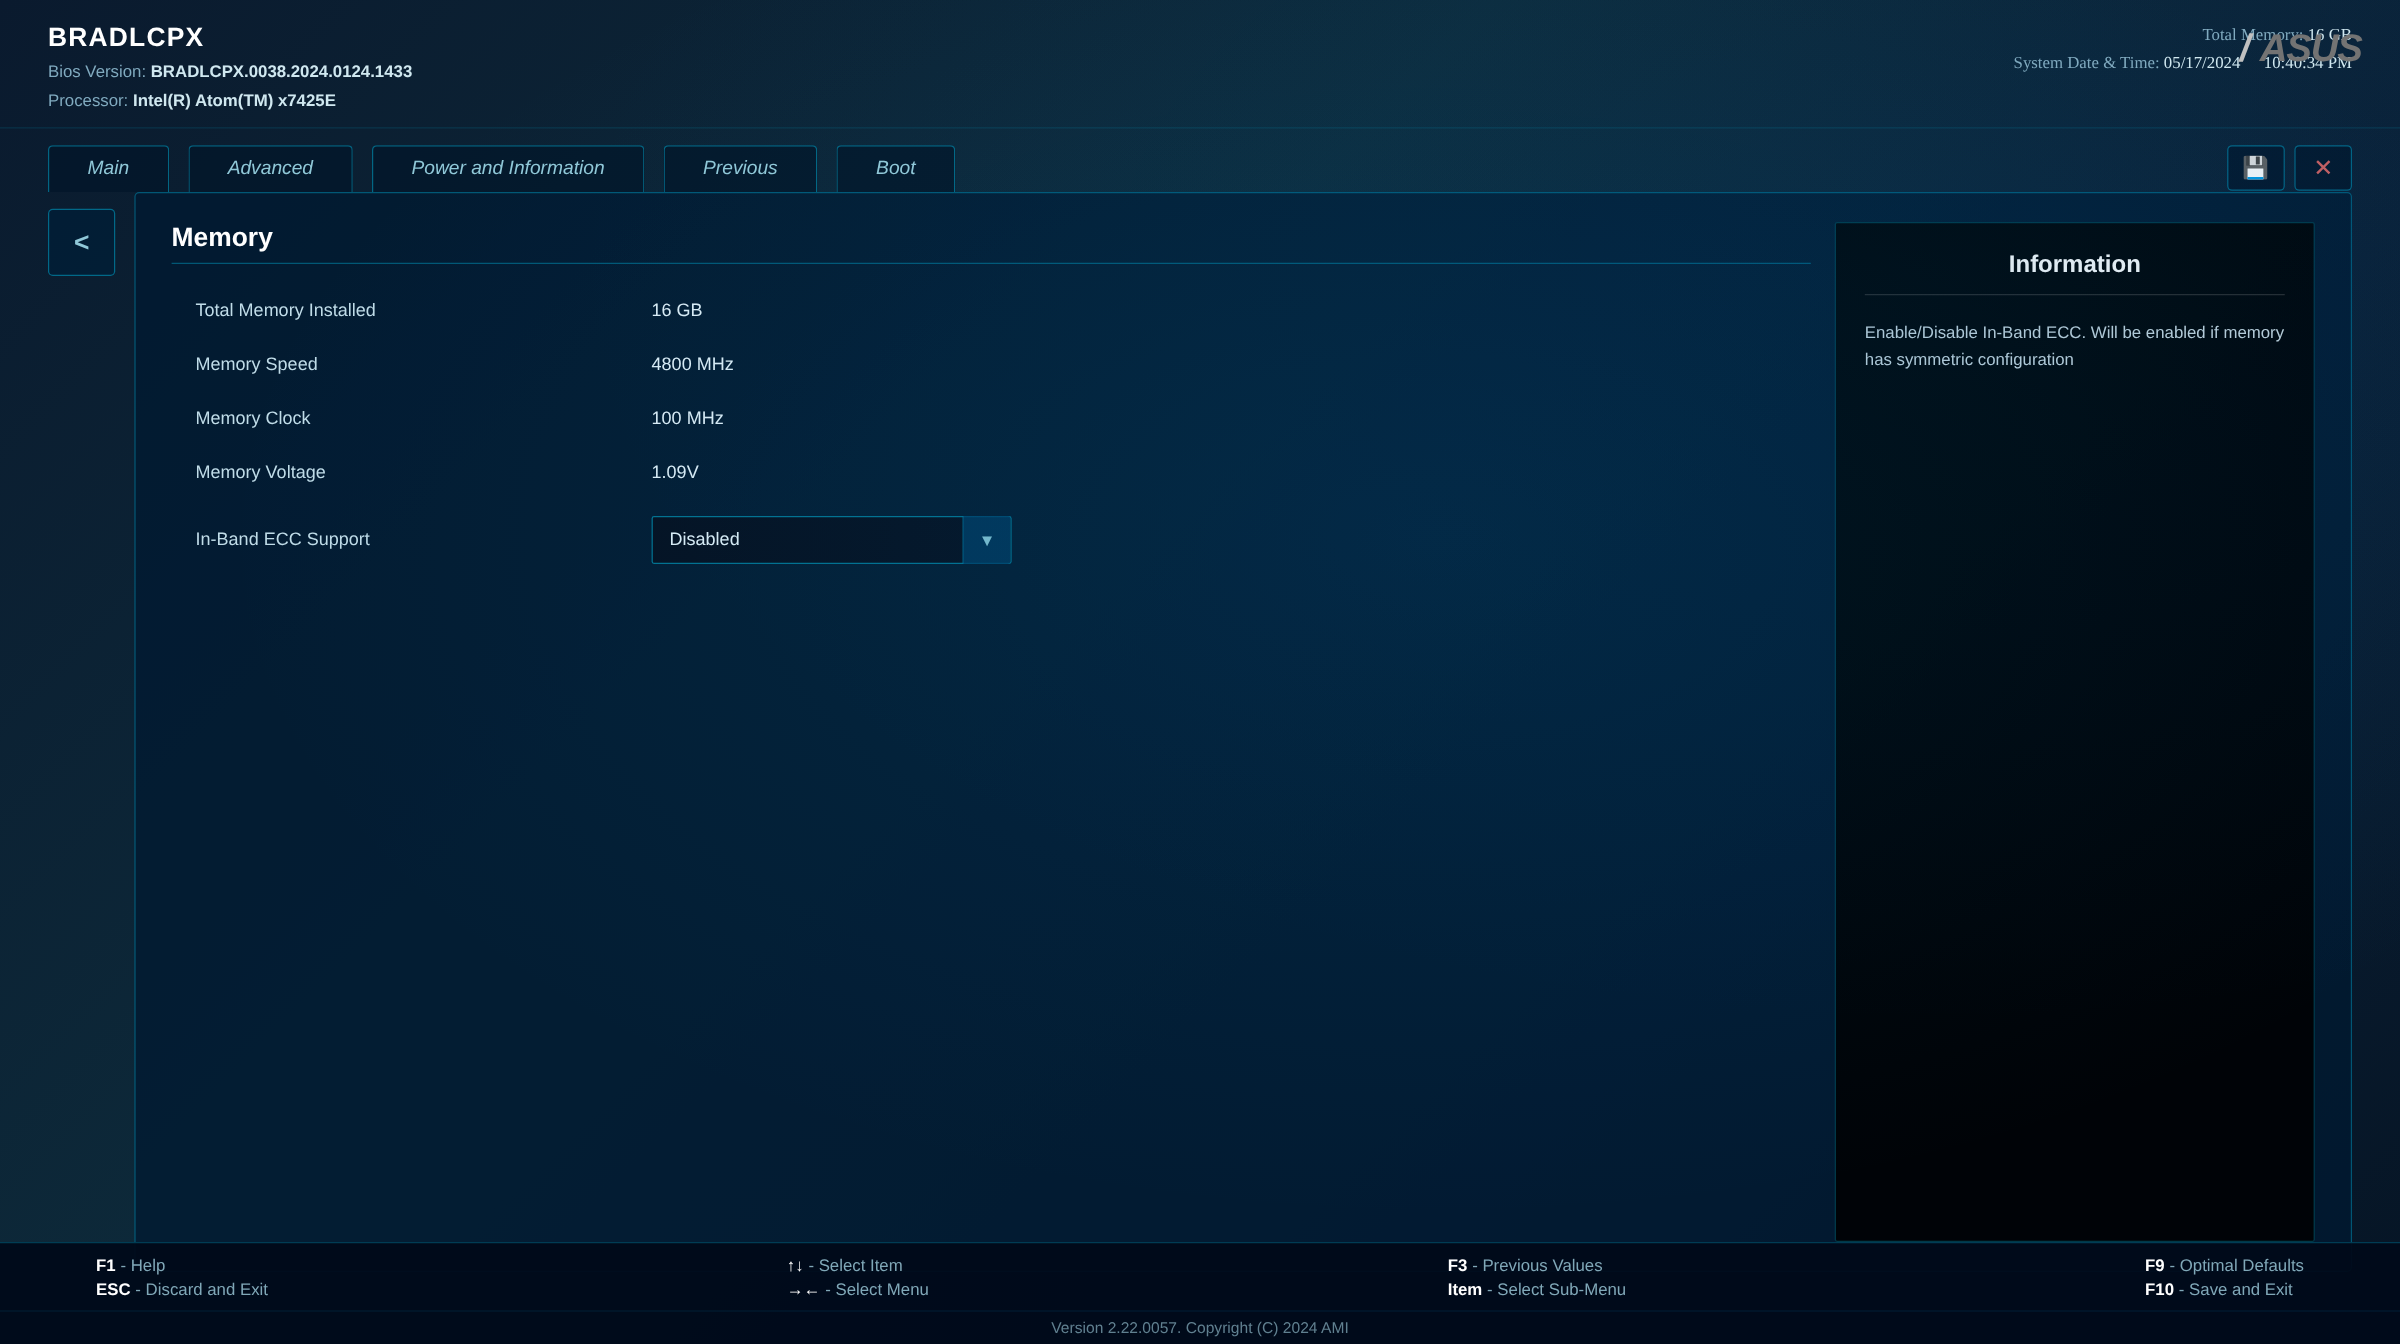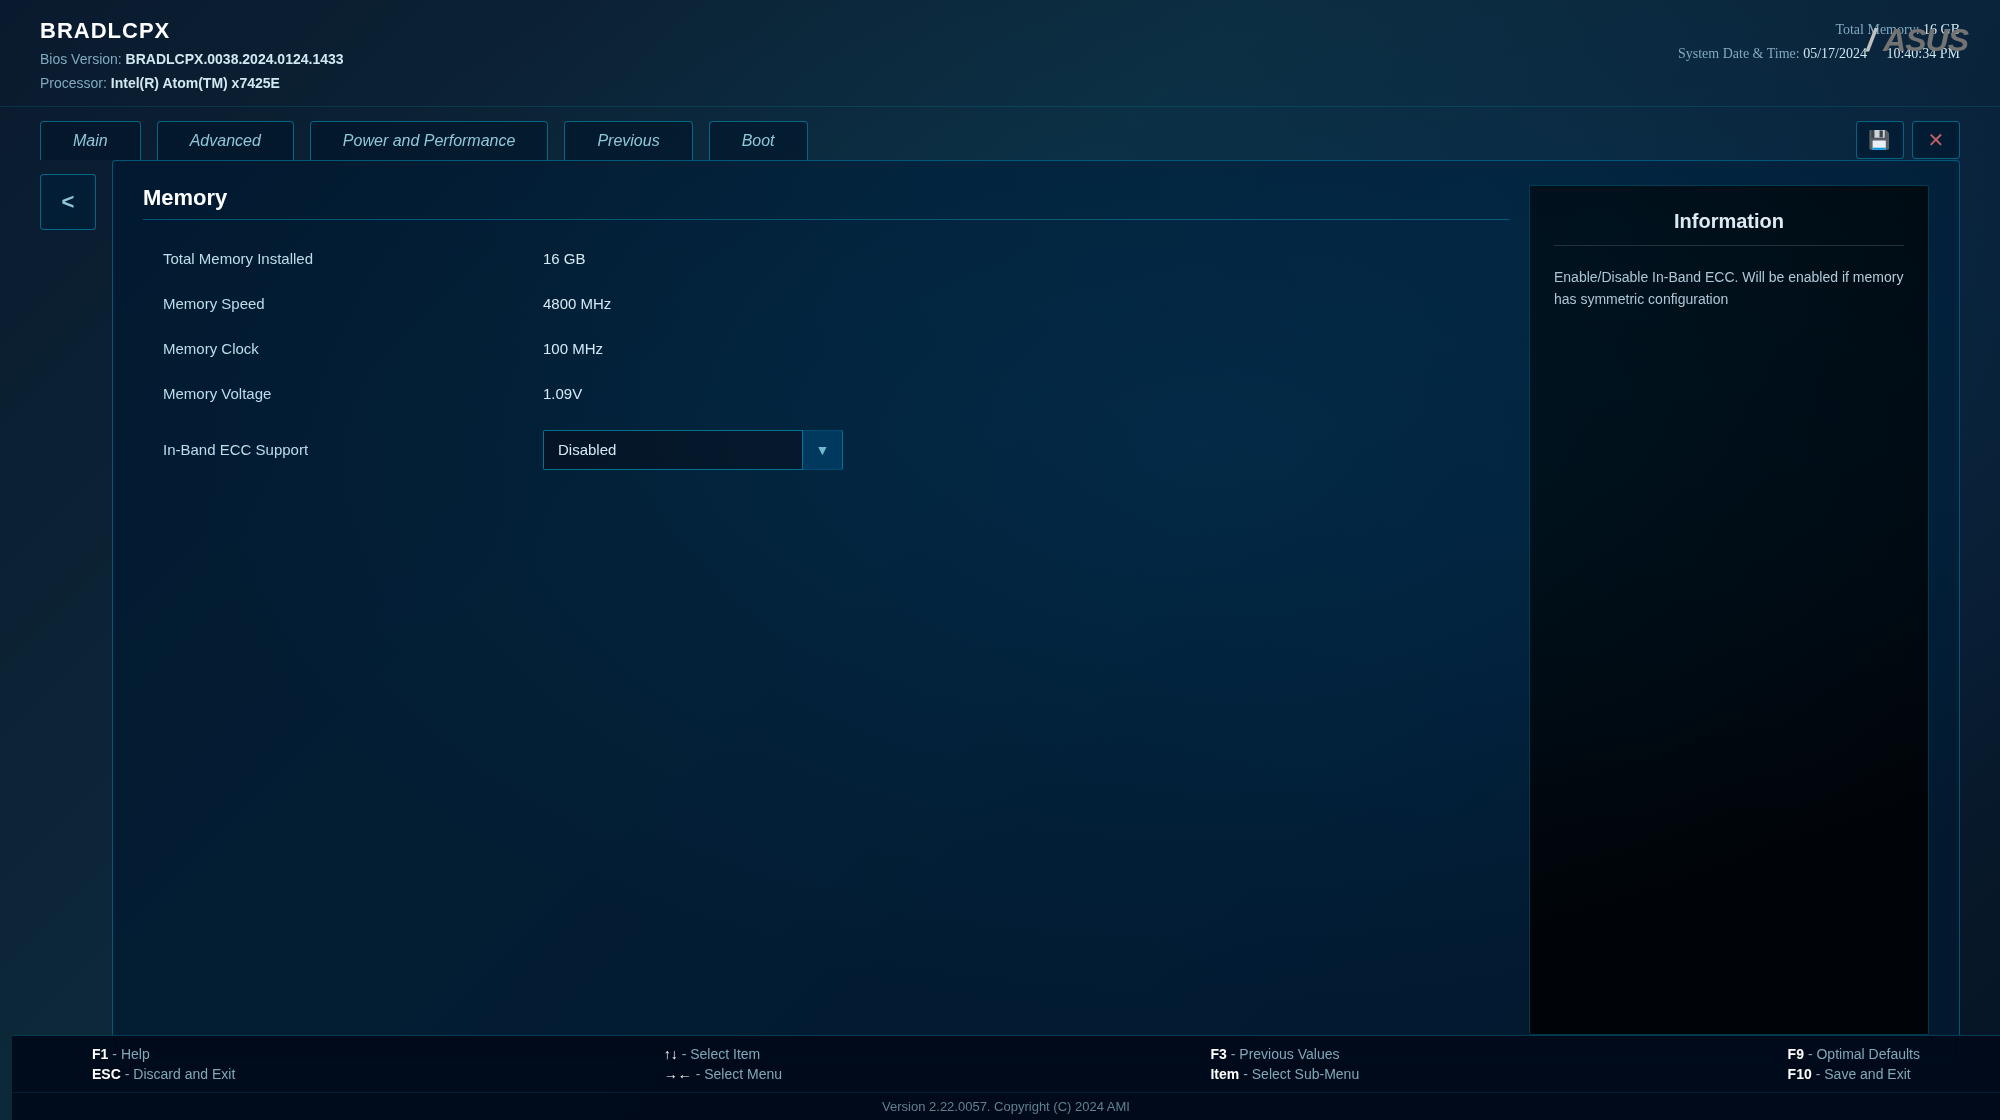--- a/index.html
+++ b/index.html
@@ -280,21 +280,21 @@
     .info-text {
       font-size: 14px;
       color: #c8d8e0;
       line-height: 1.6;
     }
 
     
     .footer {
       position: absolute;
       bottom: 0;
-      left: 12px;
+      left: 0;
       right: 0;
       background: rgba(0,10,25,0.95);
       border-top: 1px solid rgba(0,180,220,0.3);
     }
 
     .footer-keys {
       display: flex;
       justify-content: space-between;
       padding: 10px 80px;
       font-size: 14px;
@@ -358,21 +358,21 @@
 
   <div class="asus-logo" style="position:absolute;right:32px;top:22px;font-size:32px;font-weight:900;color:#737373;letter-spacing:-1px;font-family:Arial,sans-serif;font-style:italic;">
     <span>ASUS</span>
   </div>
 </div>
 
 <div class="nav-bar">
   <div class="nav-tabs">
     <div class="nav-tab">Main</div>
     <div class="nav-tab">Advanced</div>
-    <div class="nav-tab">Power and Performance</div>
+    <div class="nav-tab">Power and Information</div>
     <div class="nav-tab">Previous</div>
     <div class="nav-tab">Boot</div>
   </div>
   <div class="nav-actions">
     <div class="nav-action-btn" title="Save">
       <span>💾</span>
     </div>
     <div class="nav-action-btn" title="Close" style="font-size:20px;color:#d06060;">
       <span>✕</span>
     </div>

